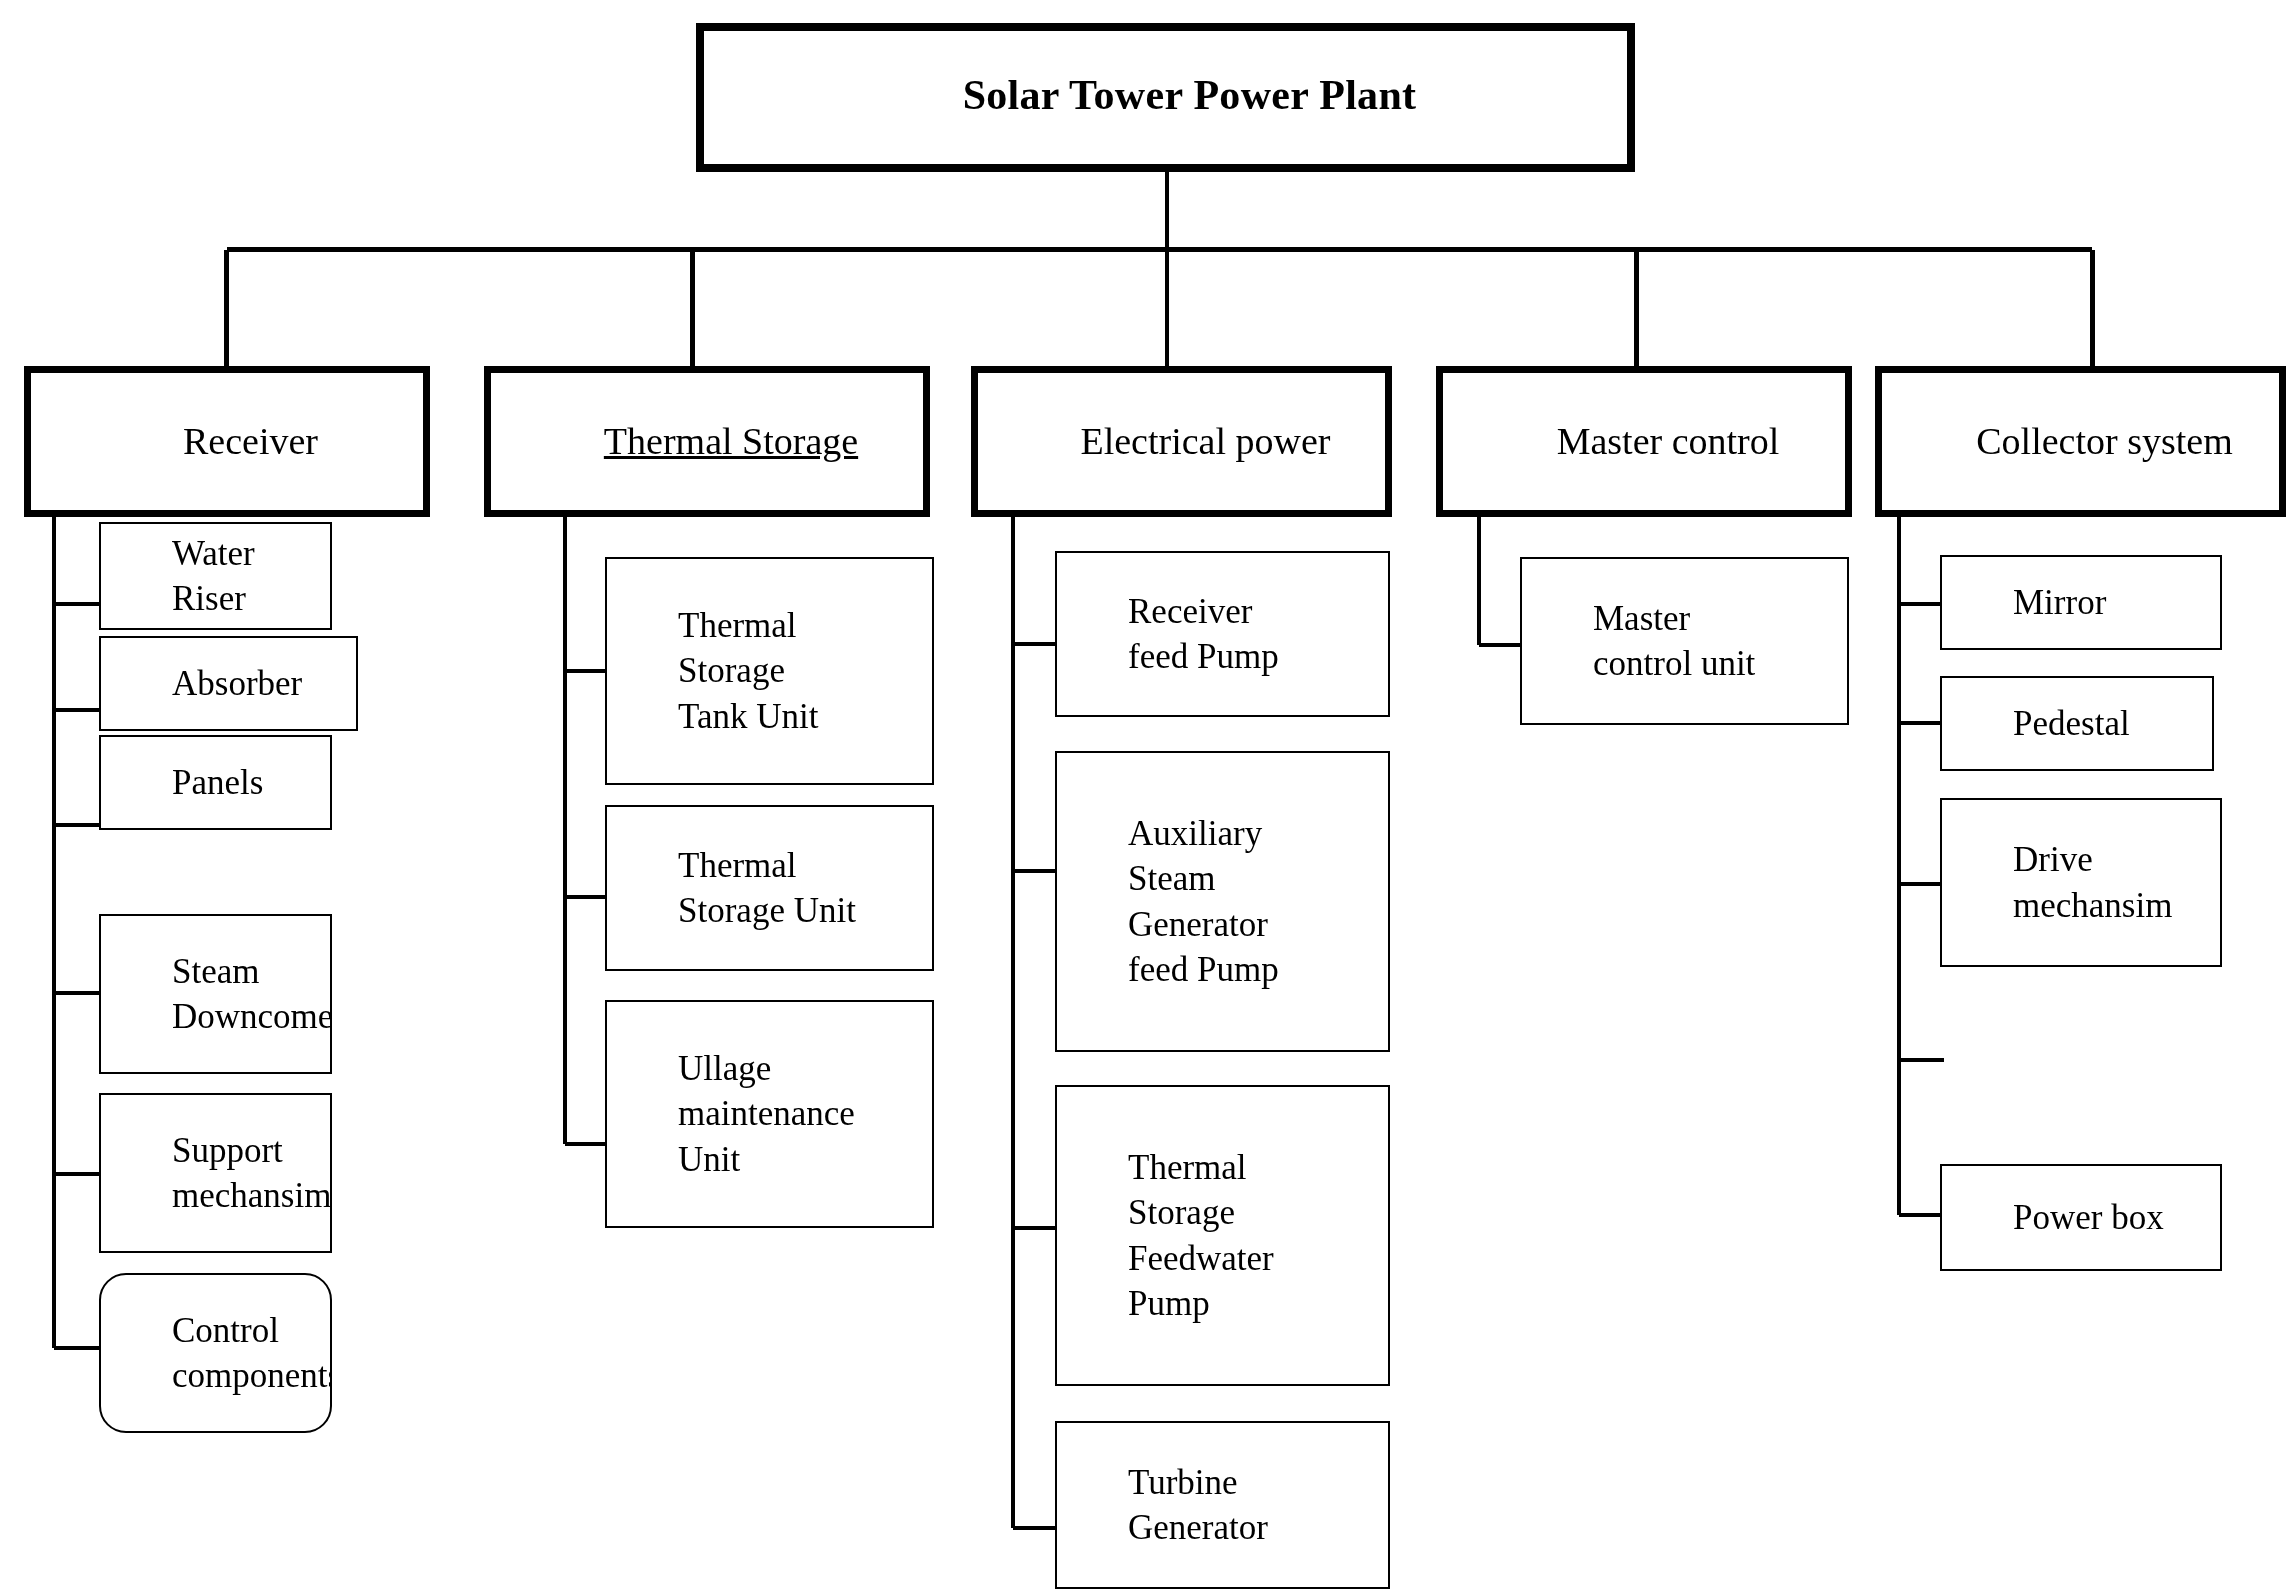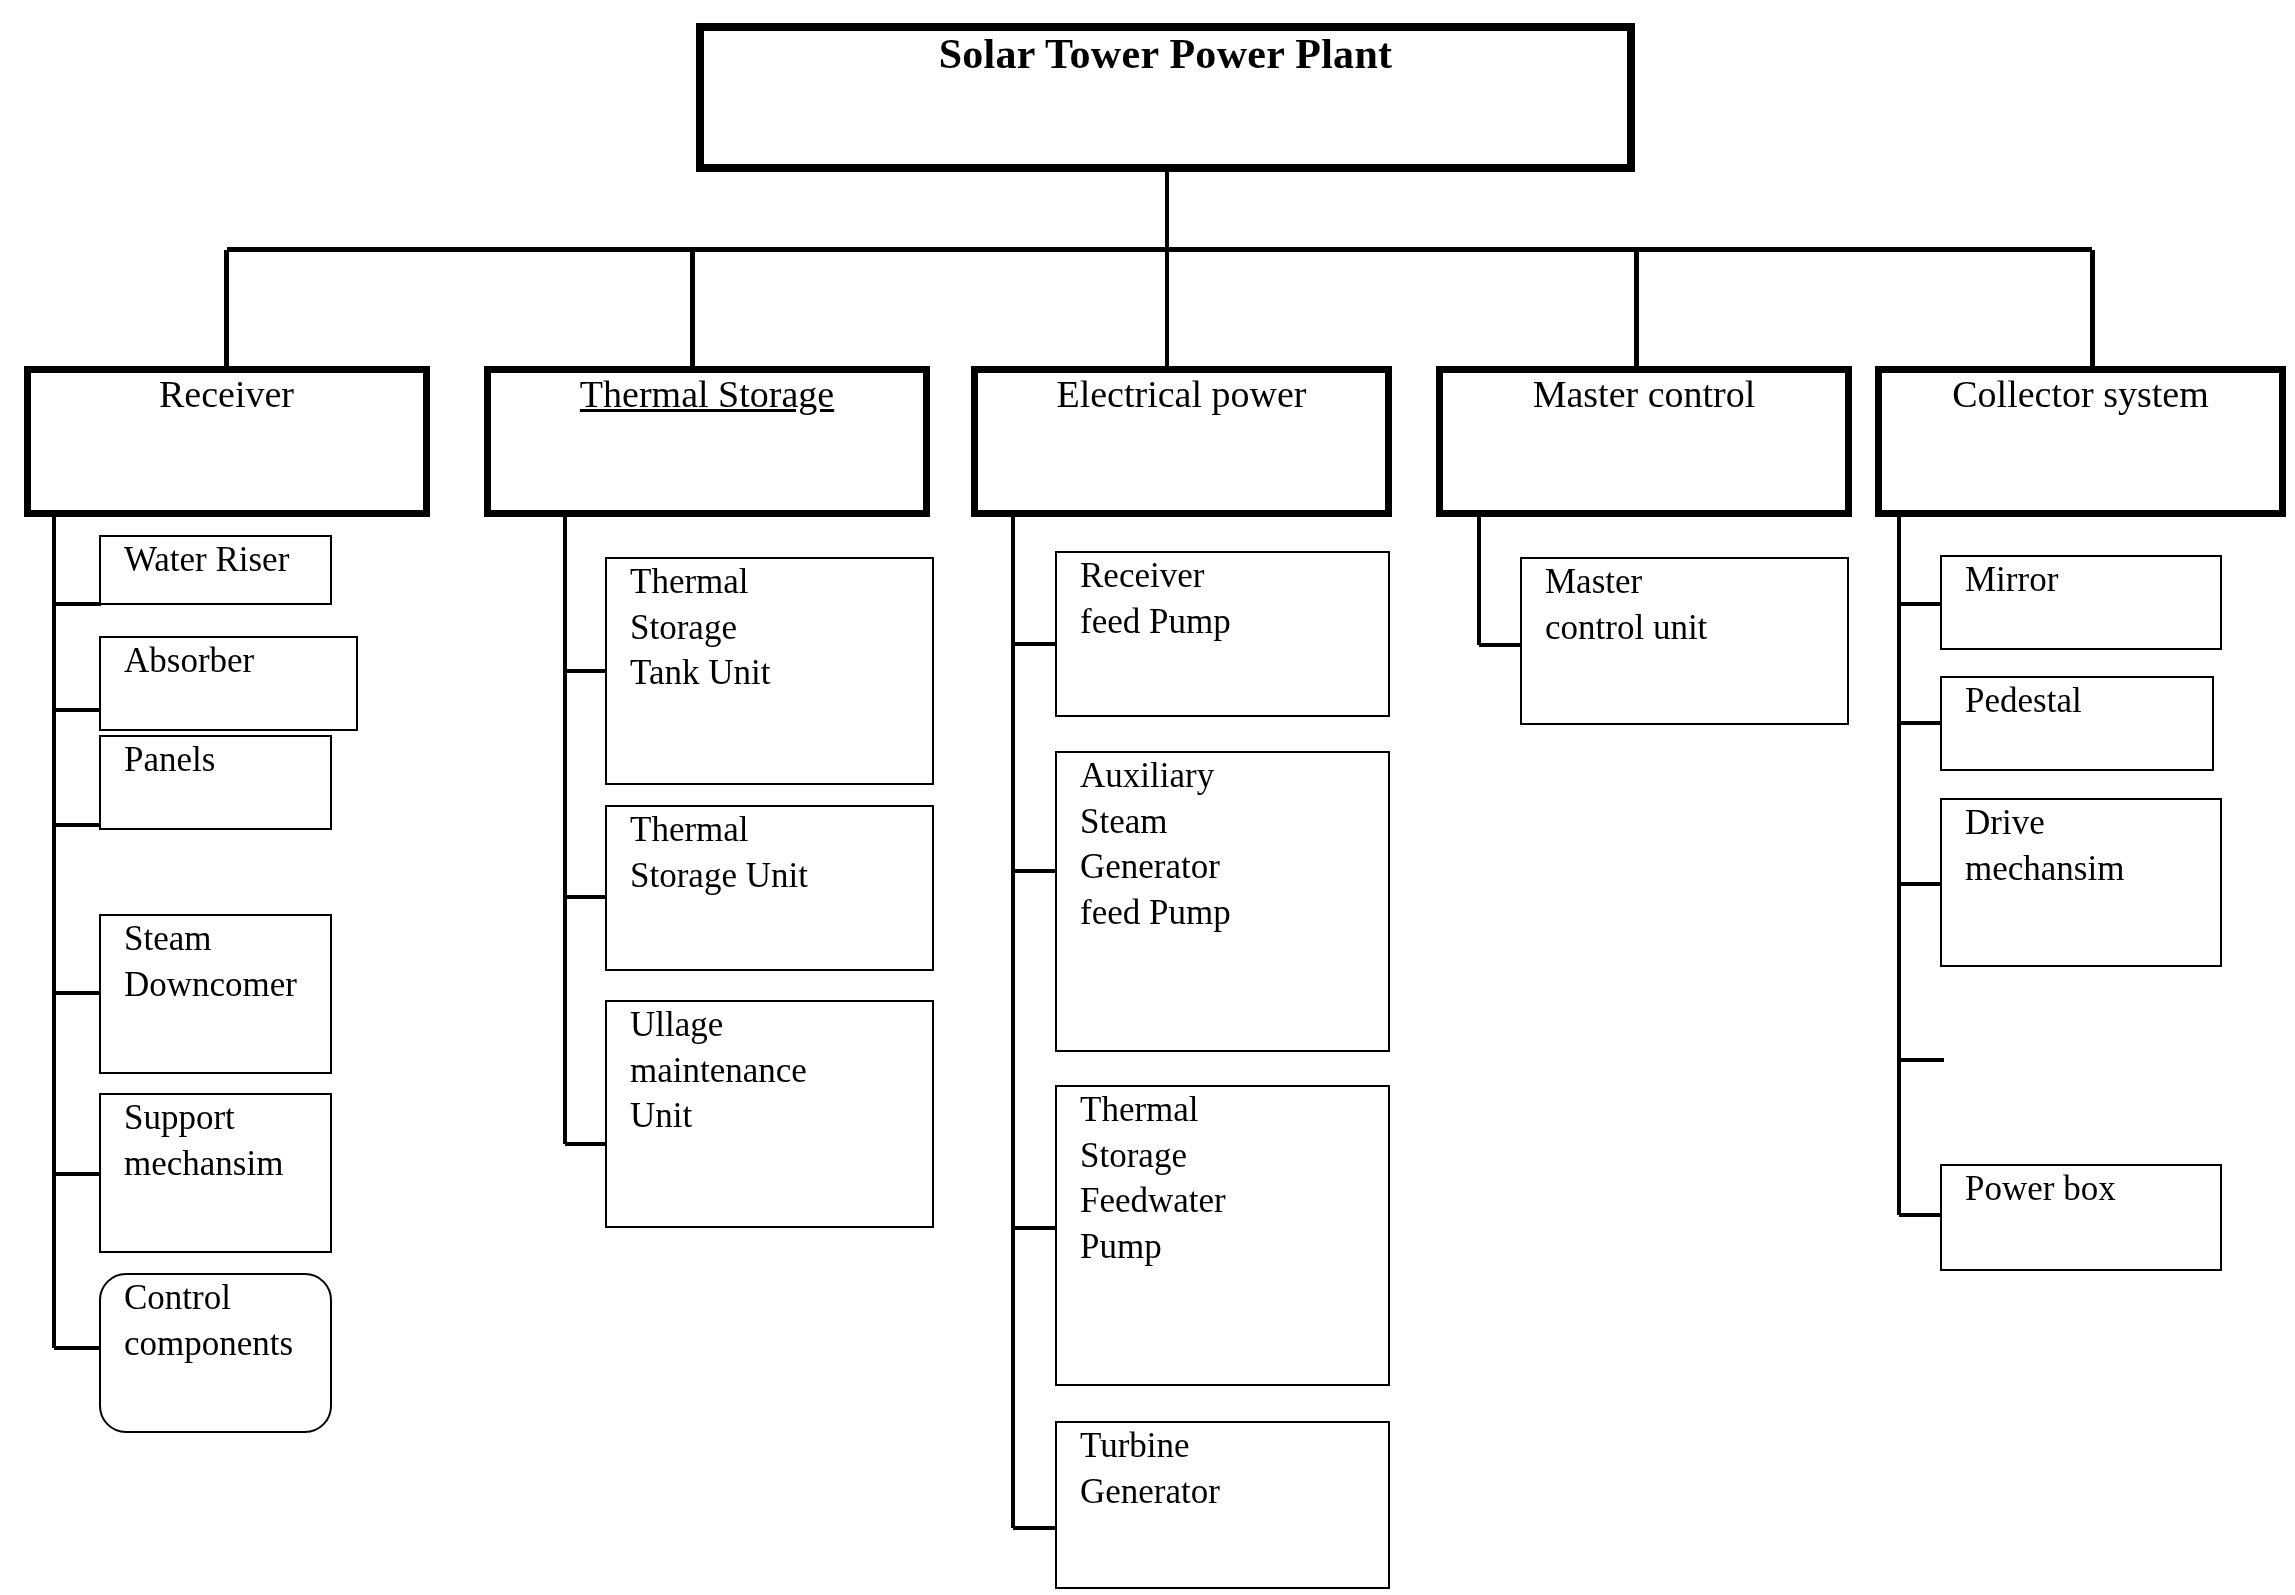--- a/index.html
+++ b/index.html
@@ -22,21 +22,23 @@
     top: 0;
     width: 2295px;
     height: 1596px;
     pointer-events: none;
   }
   .node {
     position: absolute;
     box-sizing: border-box;
     background: #ffffff;
     display: flex;
+    align-items: center;
     overflow: hidden;
+    padding-left: 48px;
   }
   
   .node.root {
     border: 8px solid #000000;
     justify-content: center;
     text-align: center;
   }
   .node.root .label {
     font-weight: bold;
     font-size: 42px;
@@ -142,21 +144,21 @@
   </div>
 
   <div class="node major" style="left:1436px; top:366px; width:416px; height:151px;">
     <span class="label">Master control</span>
   </div>
 
   <div class="node major" style="left:1875px; top:366px; width:411px; height:151px;">
     <span class="label">Collector system</span>
   </div>
 
-  <div class="node leaf" style="left:99px; top:535px; width:233px; height:70px;">
+  <div class="node leaf" style="left:99px; top:522px; width:233px; height:108px;">
     <span class="label">Water Riser</span>
   </div>
   <div class="node leaf" style="left:99px; top:636px; width:259px; height:95px;">
     <span class="label">Absorber</span>
   </div>
   <div class="node leaf" style="left:99px; top:735px; width:233px; height:95px;">
     <span class="label">Panels</span>
   </div>
   <div class="node leaf" style="left:99px; top:914px; width:233px; height:160px;">
     <span class="label">Steam

